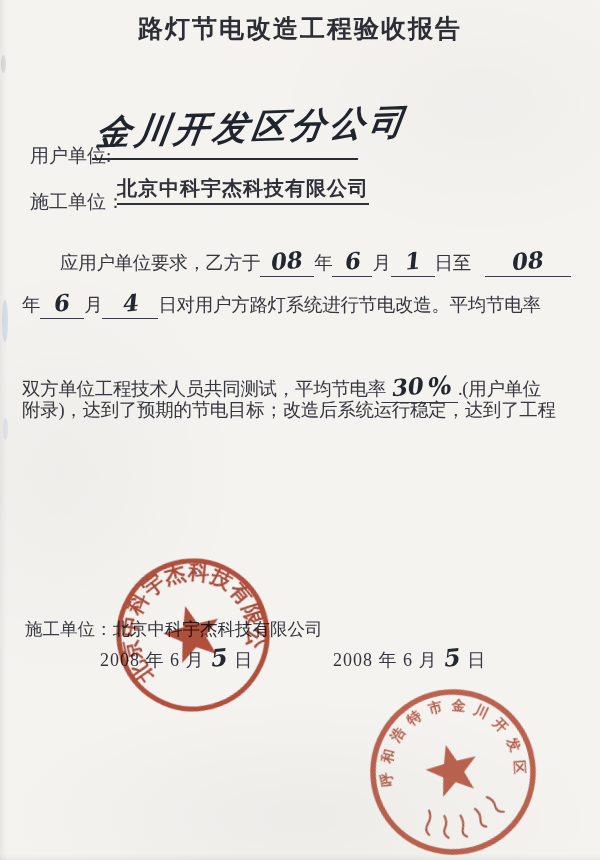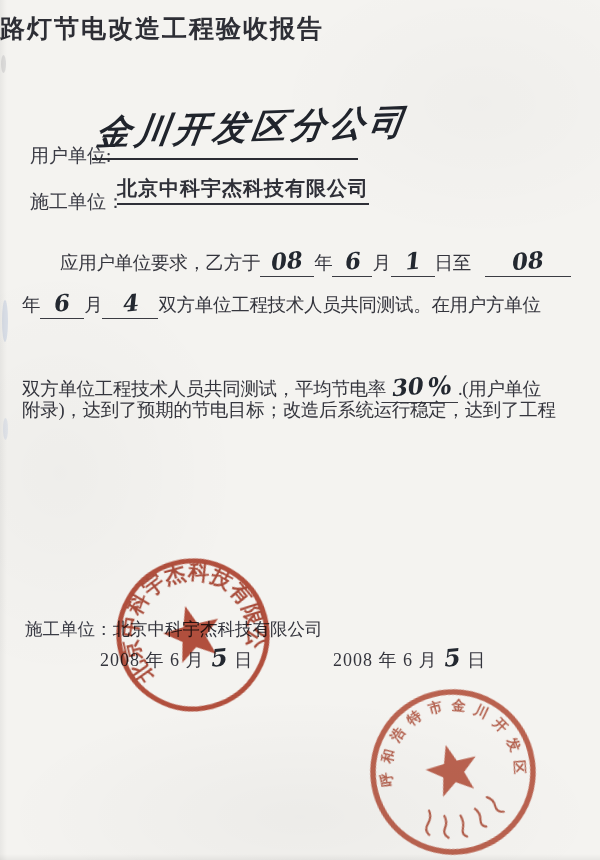--- a/index.html
+++ b/index.html
@@ -12,21 +12,21 @@
     position:absolute;inset:0;
     background:
       radial-gradient(ellipse 300px 200px at 80% 12%, rgba(0,0,0,0.02), transparent 70%),
       radial-gradient(ellipse 260px 300px at 10% 55%, rgba(0,0,0,0.025), transparent 70%),
       radial-gradient(ellipse 400px 160px at 50% 95%, rgba(0,0,0,0.03), transparent 75%),
       linear-gradient(90deg, rgba(0,0,0,0.05) 0px, rgba(0,0,0,0.0) 7px),
       linear-gradient(0deg, rgba(0,0,0,0.05) 0px, rgba(0,0,0,0.0) 6px),
       #f4f3f0;
   }
   .title{
-    position:absolute;top:12px;left:0;width:600px;text-align:left;
+    position:absolute;top:12px;left:0;width:600px;text-align:center;
     font-size:25px;font-weight:bold;letter-spacing:2px;color:#2d2e35;margin:0;
   }
   .label{font-size:19px;color:#3a3b44;margin-top:12px;}
   .field-label{position:absolute;left:30px;}
   .scrawl{
     position:absolute;left:96px;top:104px;
     font-size:35px;font-weight:600;font-style:italic;color:#20242c;
     letter-spacing:4px;transform:rotate(-2deg) skewX(-10deg);
     font-family:"DejaVu Serif",serif;white-space:nowrap;
   }
@@ -72,21 +72,21 @@
 
   <span class="label field-label" style="top:131px;">用户单位:</span>
   <span class="scrawl">金川开发区分公司</span>
   <div class="scrawl-line"></div>
 
   <span class="label field-label" style="top:177px;">施工单位：</span>
   <span class="builder-value">北京中科宇杰科技有限公司</span>
 
   <div class="pline" style="top:249px;"><span class="indent"></span><span>应用户单位要求，乙方于</span><span class="blank" style="width:54px;"><span class="hand num">08</span></span><span>年</span><span class="blank" style="width:40px;"><span class="hand num">6</span></span><span>月</span><span class="blank" style="width:44px;"><span class="hand num">1</span></span><span>日至</span><span style="display:inline-block;width:14px;"></span><span class="blank" style="width:86px;"><span class="hand num">08</span></span></div>
 
-  <div class="pline" style="top:291px;"><span>年</span><span class="blank" style="width:44px;"><span class="hand num">6</span></span><span>月</span><span class="blank" style="width:56px;"><span class="hand num">4</span></span><span>双方单位工程技术人员共同测试。在用户方单位</span></div>
+  <div class="pline" style="top:291px;"><span>年</span><span class="blank" style="width:44px;"><span class="hand num">6</span></span><span>月</span><span class="blank" style="width:56px;"><span class="hand num">4</span></span><span>日对用户方路灯系统进行节电改造。平均节电率</span></div>
 
 
   <div class="pline" style="top:375px;"><span>双方单位工程技术人员共同测试，平均节电率</span><span class="blank" style="width:72px;"><span class="hand num">30</span> <span class="hand pct">%</span></span><span>.(用户单位</span></div>
 
   <div class="pline" style="top:396px;">附录)，达到了预期的节电目标；改造后系统运行稳定，达到了工程</div>
 
 
   <div class="sig-row" style="left:25px;top:617px;"><span>施工单位：</span><span class="sig-value">北京中科宇杰科技有限公司</span></div>
   <div class="date-row" style="left:100px;top:643px;"><span>2008 年 6 月</span><span class="hand num">5</span><span>日</span></div>
 

